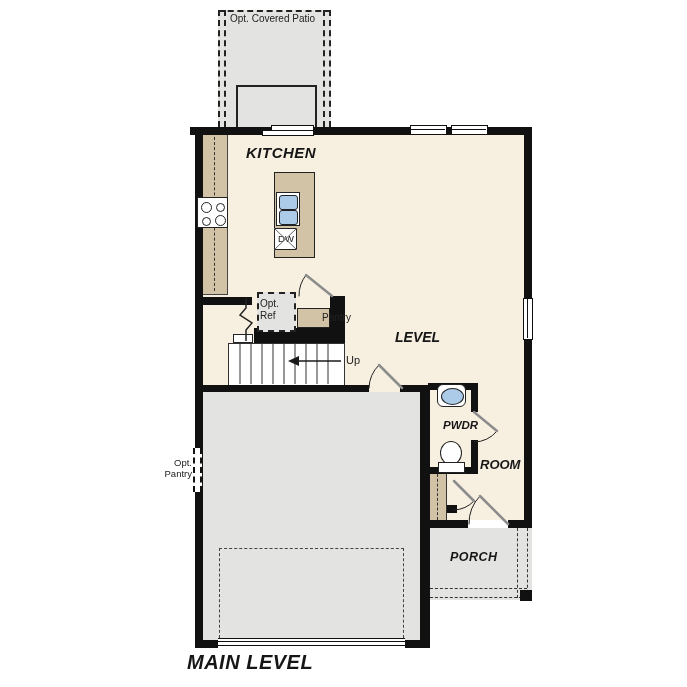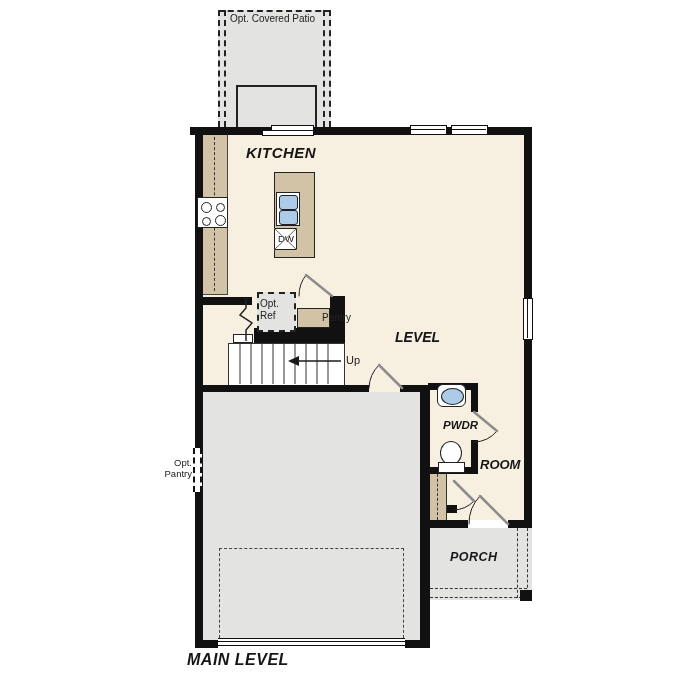--- a/index.html
+++ b/index.html
@@ -111,21 +111,21 @@
   <div class="abs" style="left:430px;top:588px;width:97px;height:0;border-top:1.5px dashed #333;"></div>
   <div class="abs" style="left:430px;top:597px;width:97px;height:0;border-top:1.5px dashed #333;"></div>
   <div class="abs wall" style="left:520px;top:590px;width:12px;height:11px;"></div>
 
   <div class="lbl" style="left:246px;top:144px;font-size:15px;letter-spacing:0.5px;">KITCHEN</div>
   <div class="lbl center" style="left:395px;top:329px;width:70px;font-size:14px;">LEVEL</div>
   <div class="lbl center" style="left:443px;top:419px;width:40px;font-size:11.5px;">PWDR</div>
   <div class="lbl" style="left:480px;top:457px;font-size:13px;">ROOM</div>
   <div class="lbl center" style="left:450px;top:550px;width:52px;font-size:12.5px;letter-spacing:0.5px;">PORCH</div>
   <div class="lbl-sm" style="left:148px;top:457px;width:44px;font-size:9.5px;line-height:11px;text-align:right;">Opt. Pantry</div>
-  <div class="lbl" style="left:187px;top:651px;font-size:16px;letter-spacing:0.5px;">MAIN LEVEL</div>
+  <div class="lbl" style="left:187px;top:651px;font-size:20px;letter-spacing:0.5px;">MAIN LEVEL</div>
 
   <svg class="overlay" width="687" height="687" viewBox="0 0 687 687">
 
     <path d="M240,344V384 M251,344V384 M262,344V384 M273,344V384 M284,344V384 M295,344V384 M306,344V384 M317,344V384 M328,344V384" stroke="#333" stroke-width="1" fill="none"></path>
     <path d="M228,343.5 H345 M344.5,343 V385 M228.5,343 V385" stroke="#333" stroke-width="1" fill="none"></path>
 
     <g>
       <path d="M341,361 H298" stroke="#1a1a1a" stroke-width="1.5" fill="none"></path>
       <polygon points="288,361 299,356 299,366" fill="#1a1a1a"></polygon>
     </g>

